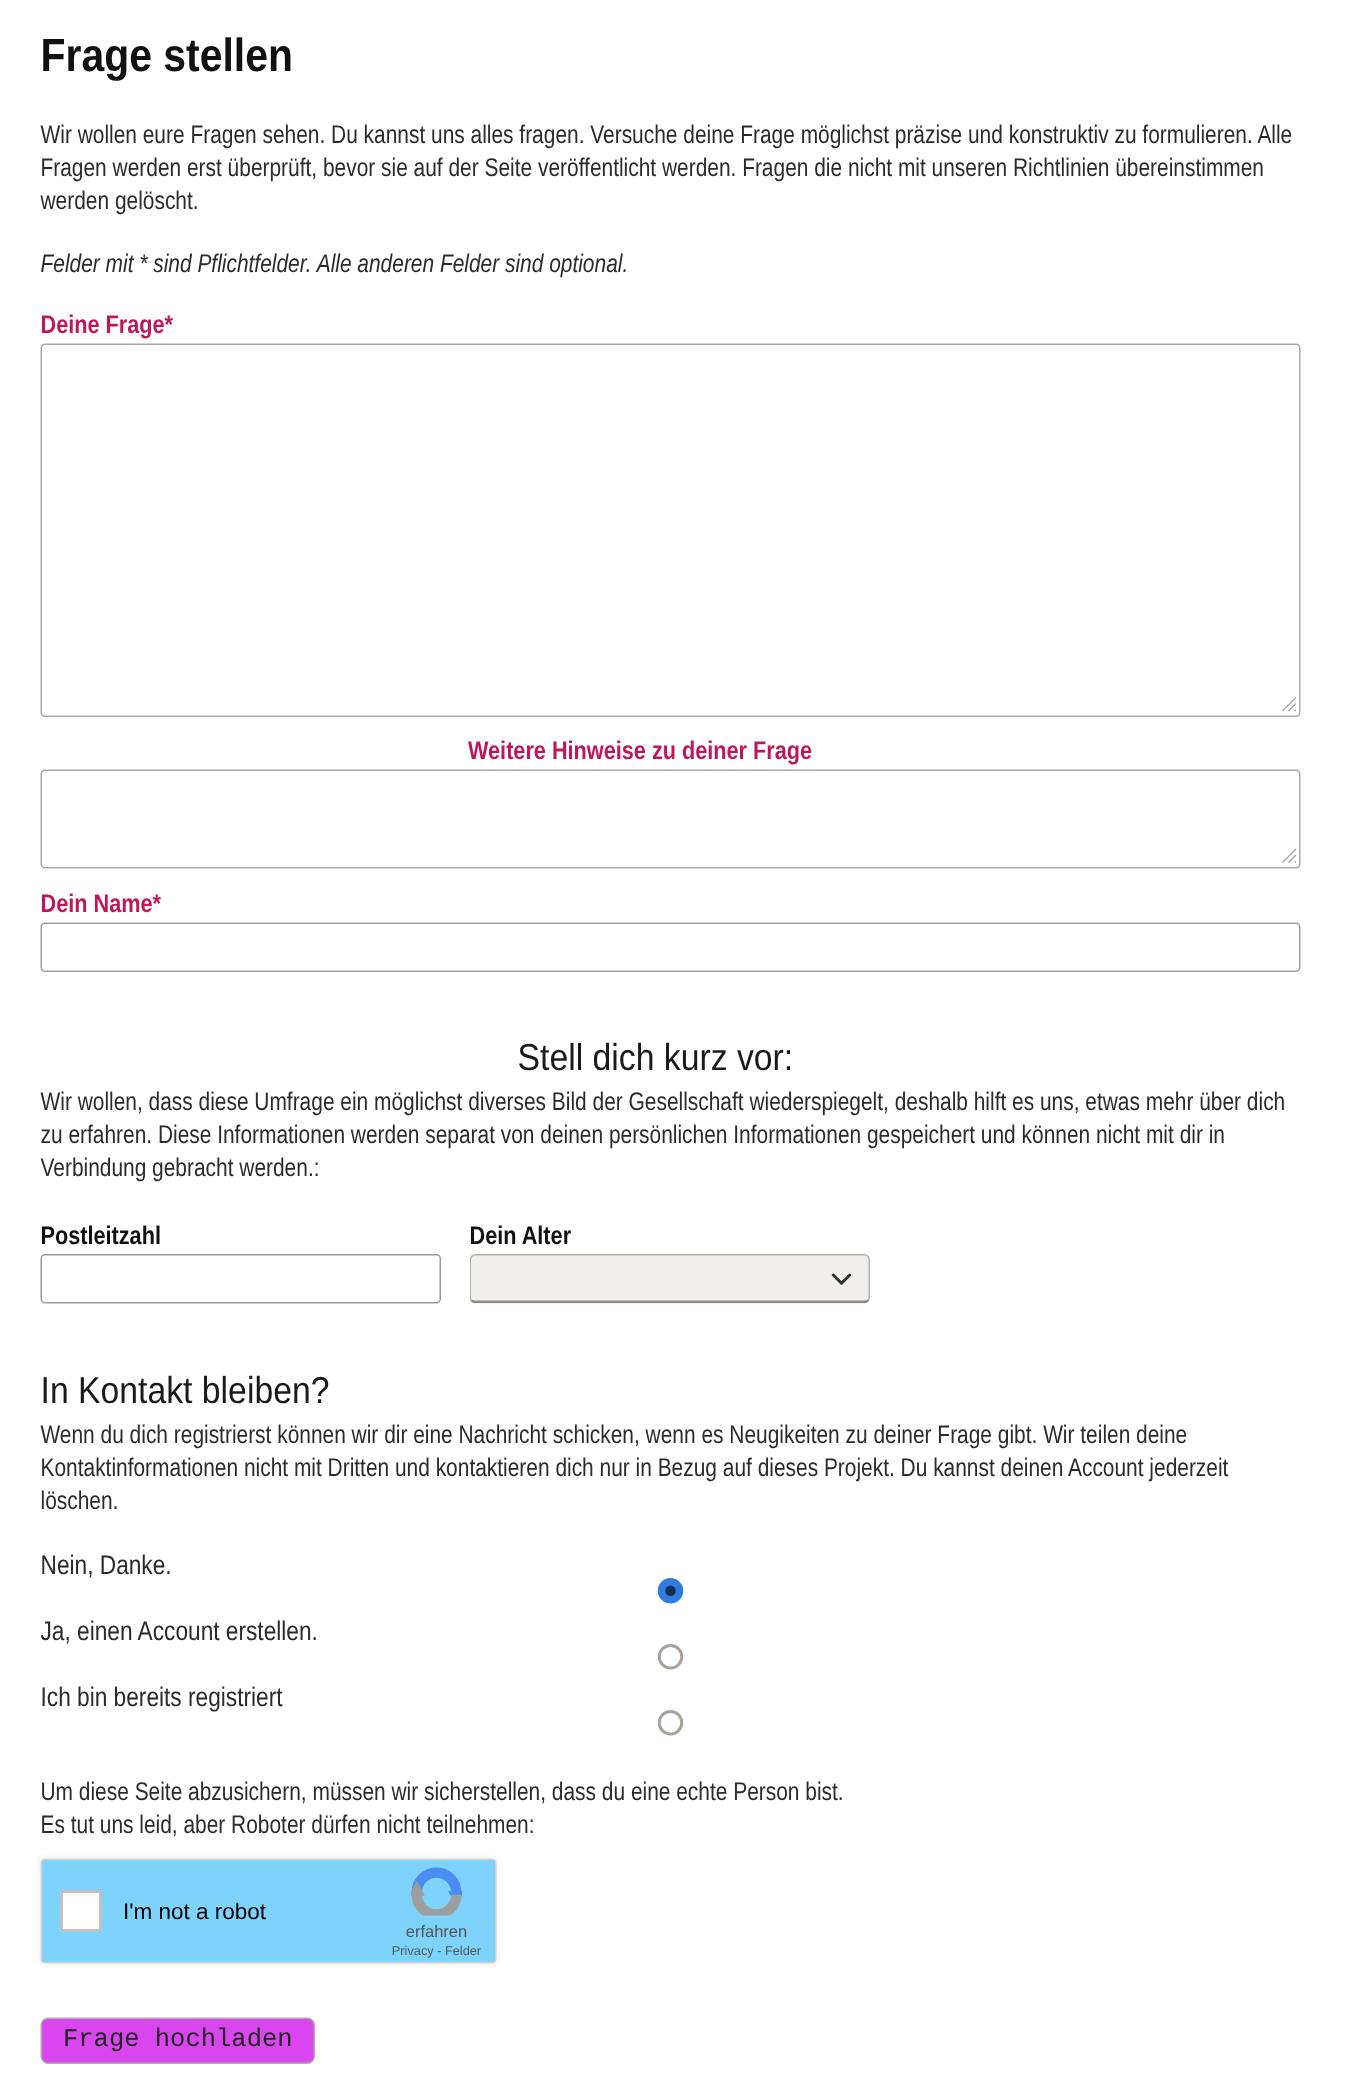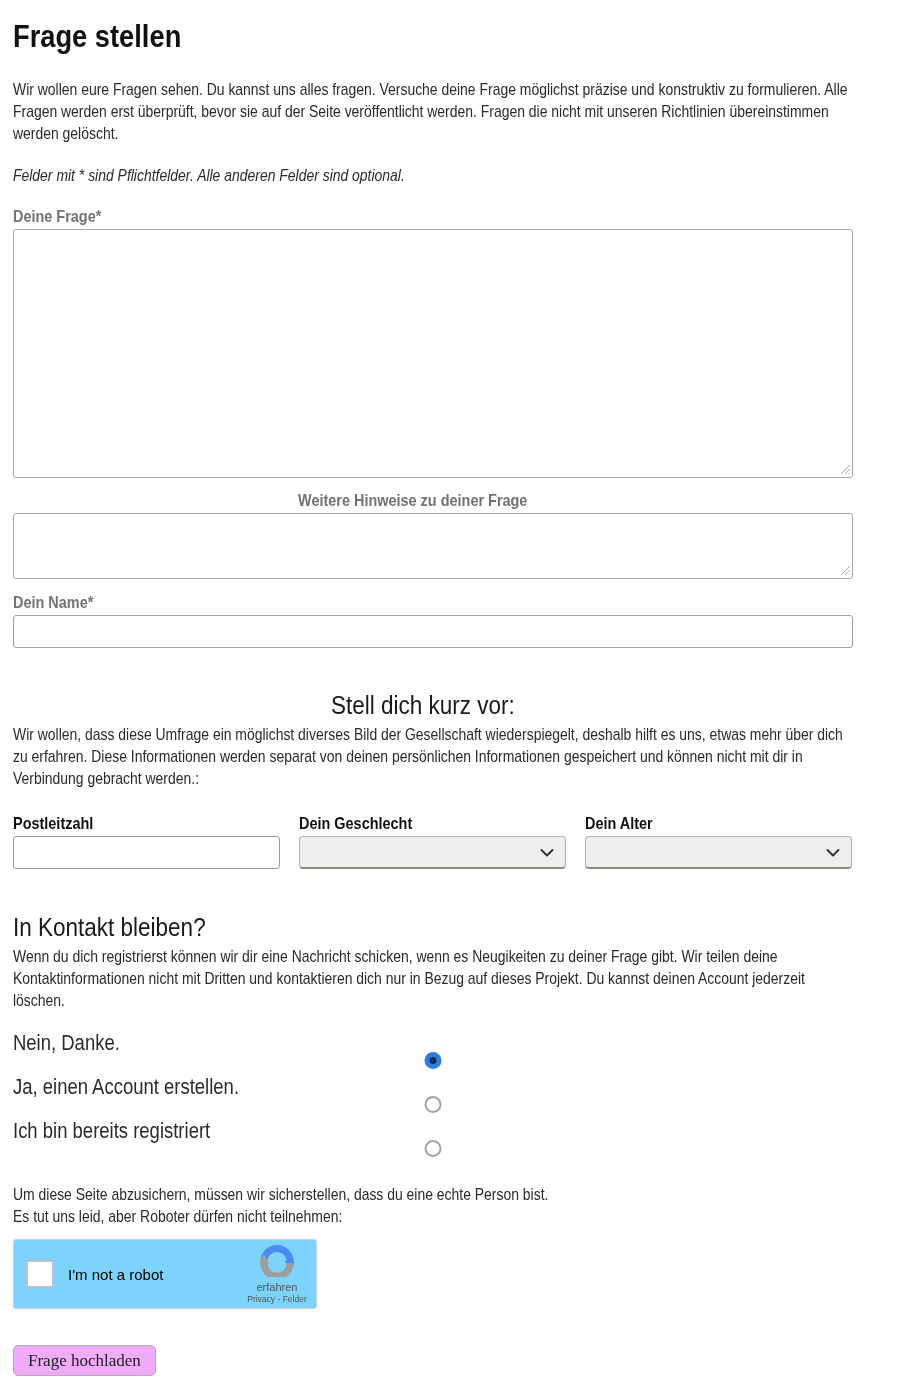--- a/index.html
+++ b/index.html
@@ -5,34 +5,34 @@
   * { box-sizing: border-box; }
   html, body { overflow-x: hidden; }
   body {
     margin: 0;
     background: #ffffff;
     min-height: 1384px;
     width: 900px;
     font-family: "Liberation Sans", sans-serif;
     color: #2b2b2b;
   }
-  .container { width: 840px; margin-left: 13px; }
+  .container { width: 840px; margin-left: 27px; }
 
   
   .nw { display: inline-block; transform: scaleX(0.84); transform-origin: 0 50%; white-space: nowrap; }
   .narrow-block { width: 1024px; transform: scaleX(0.82); transform-origin: 0 0; }
 
   h1 { margin: 20px 0 0; font-size: 31px; line-height: 34px; color: #111; font-weight: bold; }
   h1 .h1span { display: inline-block; transform: scaleX(0.88); transform-origin: 0 50%; white-space: nowrap; }
 
   p { margin: 0; font-size: 17px; line-height: 22px; }
   .intro { margin-top: 25px; }
   .note { margin-top: 20px; font-style: italic; }
 
-  .field-label { display: block; margin-top: 20px; font-size: 17px; line-height: 20px; font-weight: bold; color: #737373; }
+  .field-label { display: block; margin-top: 20px; font-size: 17px; line-height: 20px; font-weight: bold; color: #be185d; }
   .field-label .nw { transform: scaleX(0.85); }
   .lbl-hints { margin-top: 13px; text-align: center; }
   .lbl-name { margin-top: 14px; }
 
   .ta-wrap { position: relative; margin-top: 2px; }
   textarea {
     display: block; width: 840px; resize: none;
     border: 1px solid #a9a9a9; border-radius: 3px;
     background: #fff; padding: 6px 8px;
     font-family: "Liberation Sans", sans-serif; font-size: 15px;
@@ -67,21 +67,21 @@
   select.styled {
     width: 100%; height: 33px; appearance: none; -webkit-appearance: none;
     background: #f0efed; border: 1px solid #b6b0aa; border-bottom: 2px solid #8f8a84;
     border-radius: 4px; padding: 0 28px 0 8px; font-size: 15px; outline: none;
     font-family: "Liberation Sans", sans-serif; color: #222;
   }
   .chevron { position: absolute; right: 12px; top: 50%; transform: translateY(-50%); pointer-events: none; line-height: 0; }
 
   .radio-group { margin-top: 13px; }
   .radio-row { position: relative; height: 44px; }
-  .radio-row .opt-label { position: absolute; left: 0; top: 7px; font-size: 22px; line-height: 22px; color: #2b2b2b; }
+  .radio-row .opt-label { position: absolute; left: 0; top: 7px; font-size: 18px; line-height: 22px; color: #2b2b2b; }
   .radio-dot {
     position: absolute; left: 50%; top: 27px; transform: translateX(-50%);
     width: 17px; height: 17px; border-radius: 50%;
     border: 2px solid #a8a29a; background: #fff; cursor: pointer;
   }
   .radio-dot.checked { border: 5px solid #2f7ce0; background: #152f52; }
 
   .captcha-text { margin-top: 27px; }
 
   .recaptcha {
@@ -94,22 +94,22 @@
     width: 28px; height: 28px; margin-left: 12px; flex: 0 0 auto;
     background: #fff; border: 2px solid #c1c1c1; border-radius: 2px; cursor: pointer;
   }
   .rc-label { margin-left: 14px; font-size: 15px; color: #000; }
   .rc-logo-col { margin-left: auto; margin-right: 8px; width: 62px; text-align: center; }
   .rc-brand { font-size: 11px; color: #555; line-height: 13px; }
   .rc-links { font-size: 8.5px; color: #555; line-height: 11px; cursor: pointer; }
 
   .submit-btn {
     margin-top: 36px; height: 31px; padding: 0 14px;
-    background: #f0abfc; border: 1px solid #b0aeac; border-radius: 5px;
-    font-family: Liberation Serif, serif; font-size: 17px; color: #222;
+    background: #d946ef; border: 1px solid #b0aeac; border-radius: 5px;
+    font-family: Liberation Mono, monospace; font-size: 17px; color: #222;
     cursor: pointer; display: inline-flex; align-items: center;
   }
 </style>
 </head>
 <body>
 
 <div class="container">
 
   <h1><span class="h1span">Frage stellen</span></h1>
 
@@ -136,29 +136,20 @@
   <label class="field-label lbl-name"><span class="nw">Dein Name*</span></label>
   <input type="text" class="text-input" value="" style="">
 
   <h2 class="h2-about"><span class="h2span">Stell dich kurz vor:</span></h2>
   <p class="section-desc narrow-block">Wir wollen, dass diese Umfrage ein möglichst diverses Bild der Gesellschaft wiederspiegelt, deshalb hilft es uns, etwas mehr über dich zu erfahren. Diese Informationen werden separat von deinen persönlichen Informationen gespeichert und können nicht mit dir in Verbindung gebracht werden.:</p>
 
   <div class="fields-row">
     <div class="field">
       <label class="cell-label"><span class="nw">Postleitzahl</span></label>
       <input type="text" class="cell-input" value="" style="">
-    </div>
-    <div class="field">
-      <label class="cell-label"><span class="nw">Dein Geschlecht</span></label>
-      <div class="select-wrap">
-        <select class="styled"></select>
-        <span class="chevron"><svg width="14" height="9" viewBox="0 0 14 9">
-              <path d="M1.5 1.5 L7 7 L12.5 1.5" stroke="#333" stroke-width="2" fill="none" stroke-linecap="round" stroke-linejoin="round"></path>
-            </svg></span>
-      </div>
     </div>
     <div class="field">
       <label class="cell-label"><span class="nw">Dein Alter</span></label>
       <div class="select-wrap">
         <select class="styled"></select>
         <span class="chevron"><svg width="14" height="9" viewBox="0 0 14 9">
               <path d="M1.5 1.5 L7 7 L12.5 1.5" stroke="#333" stroke-width="2" fill="none" stroke-linecap="round" stroke-linejoin="round"></path>
             </svg></span>
       </div>
     </div>

